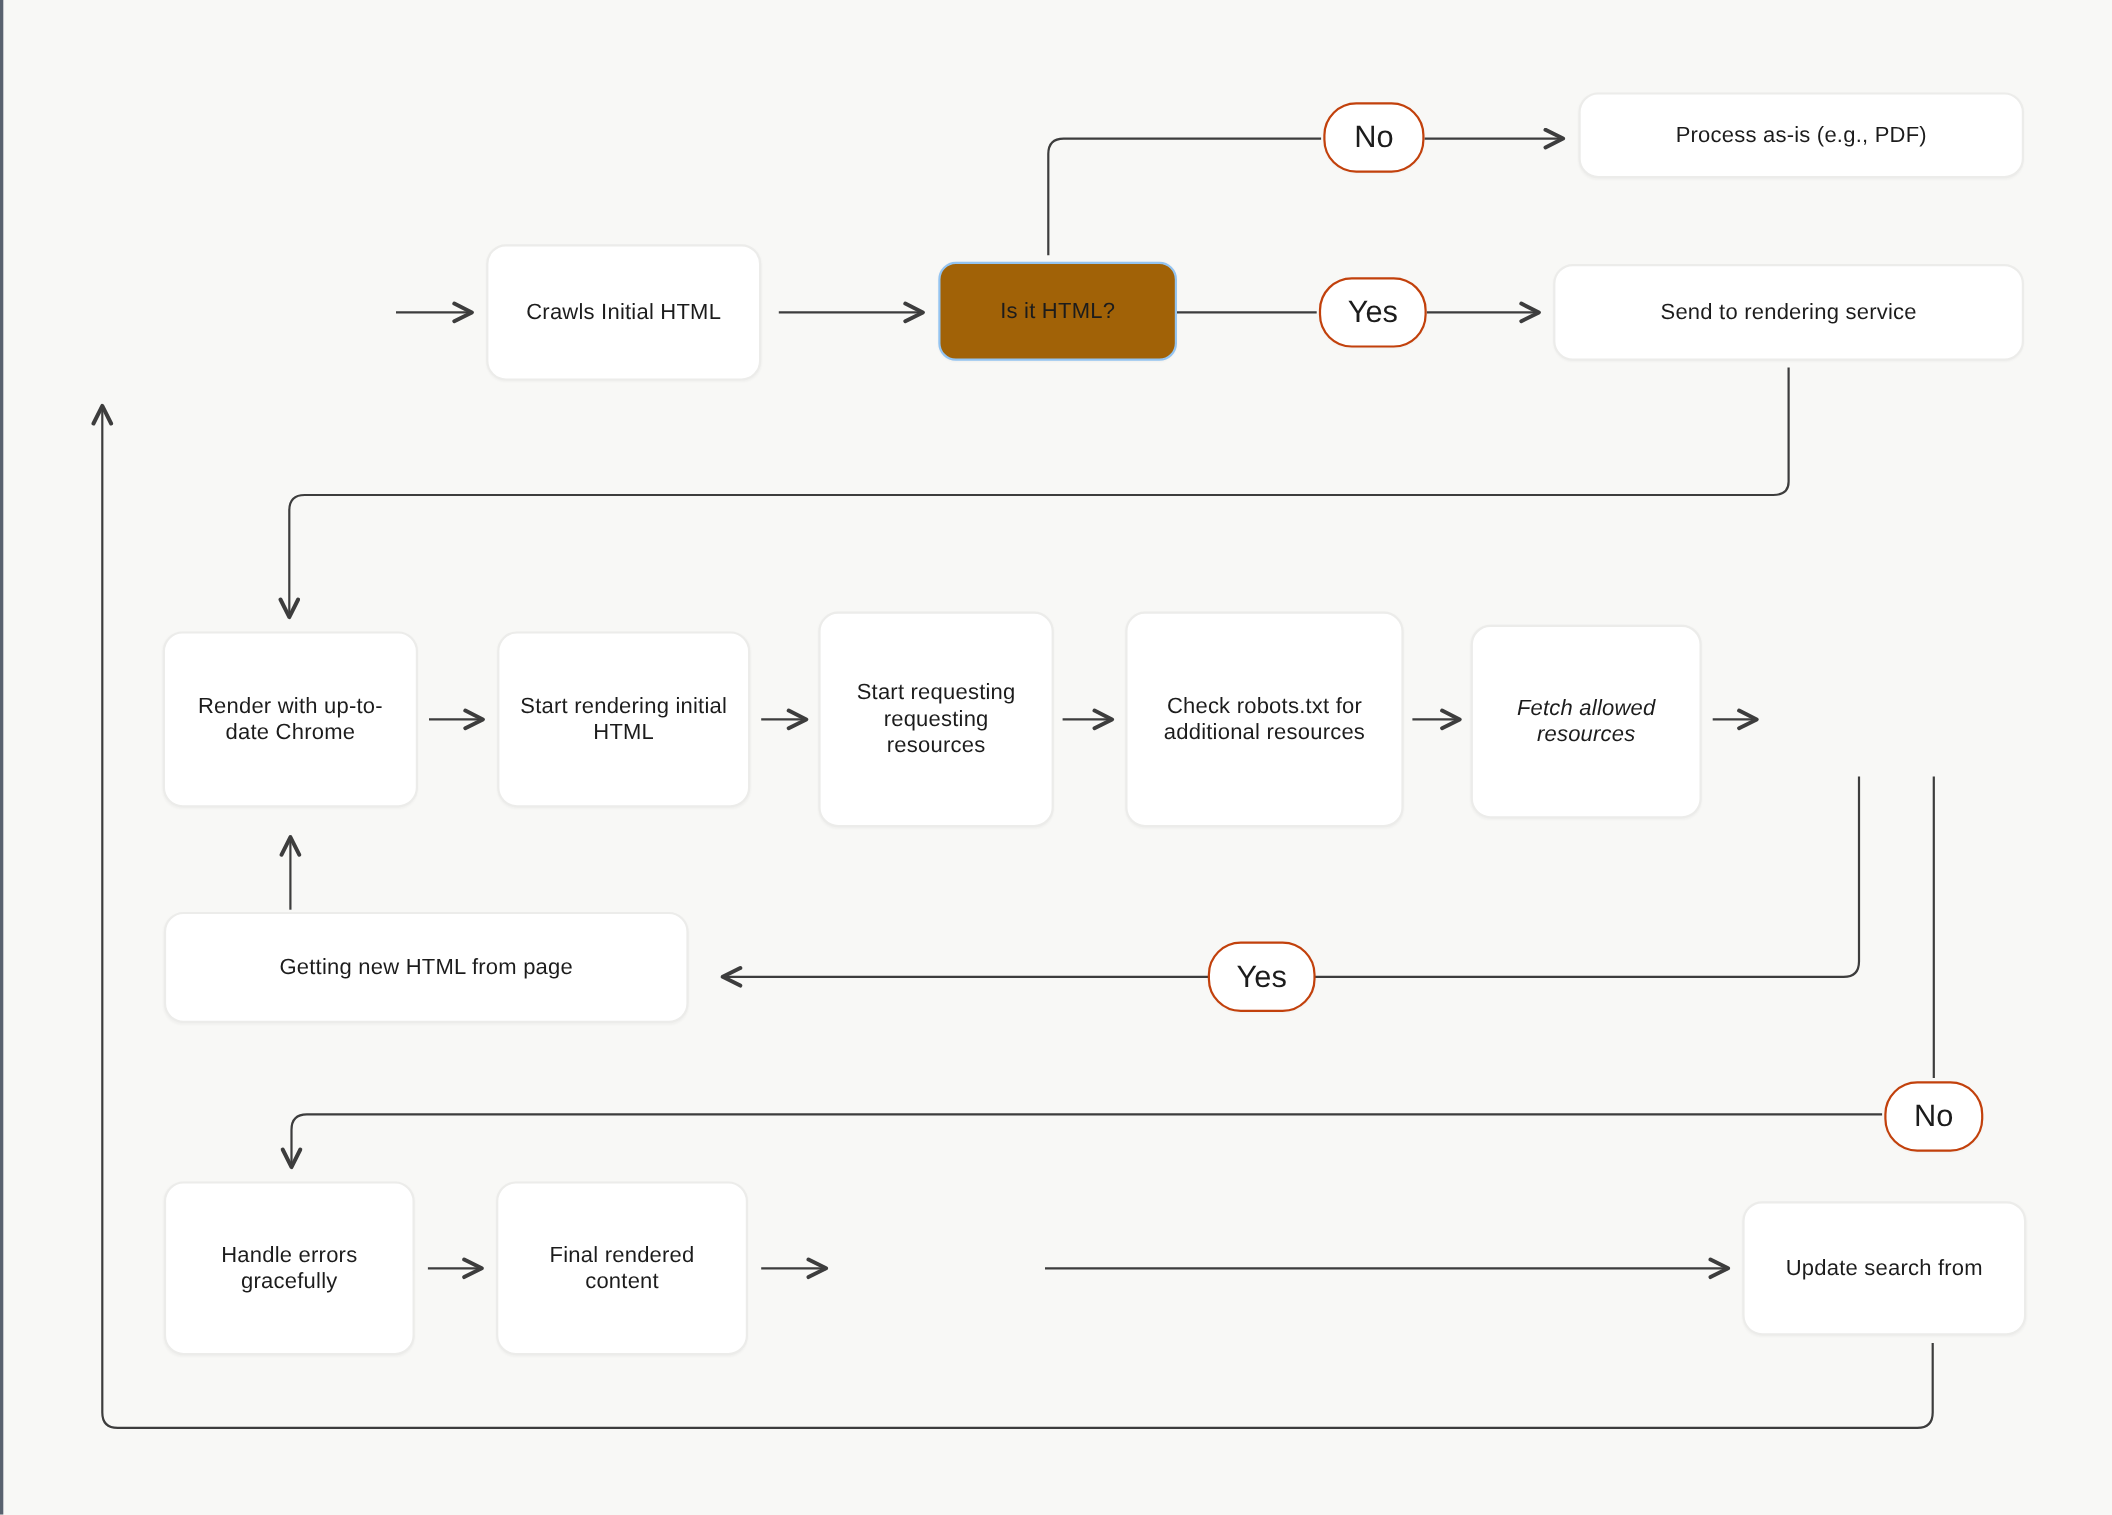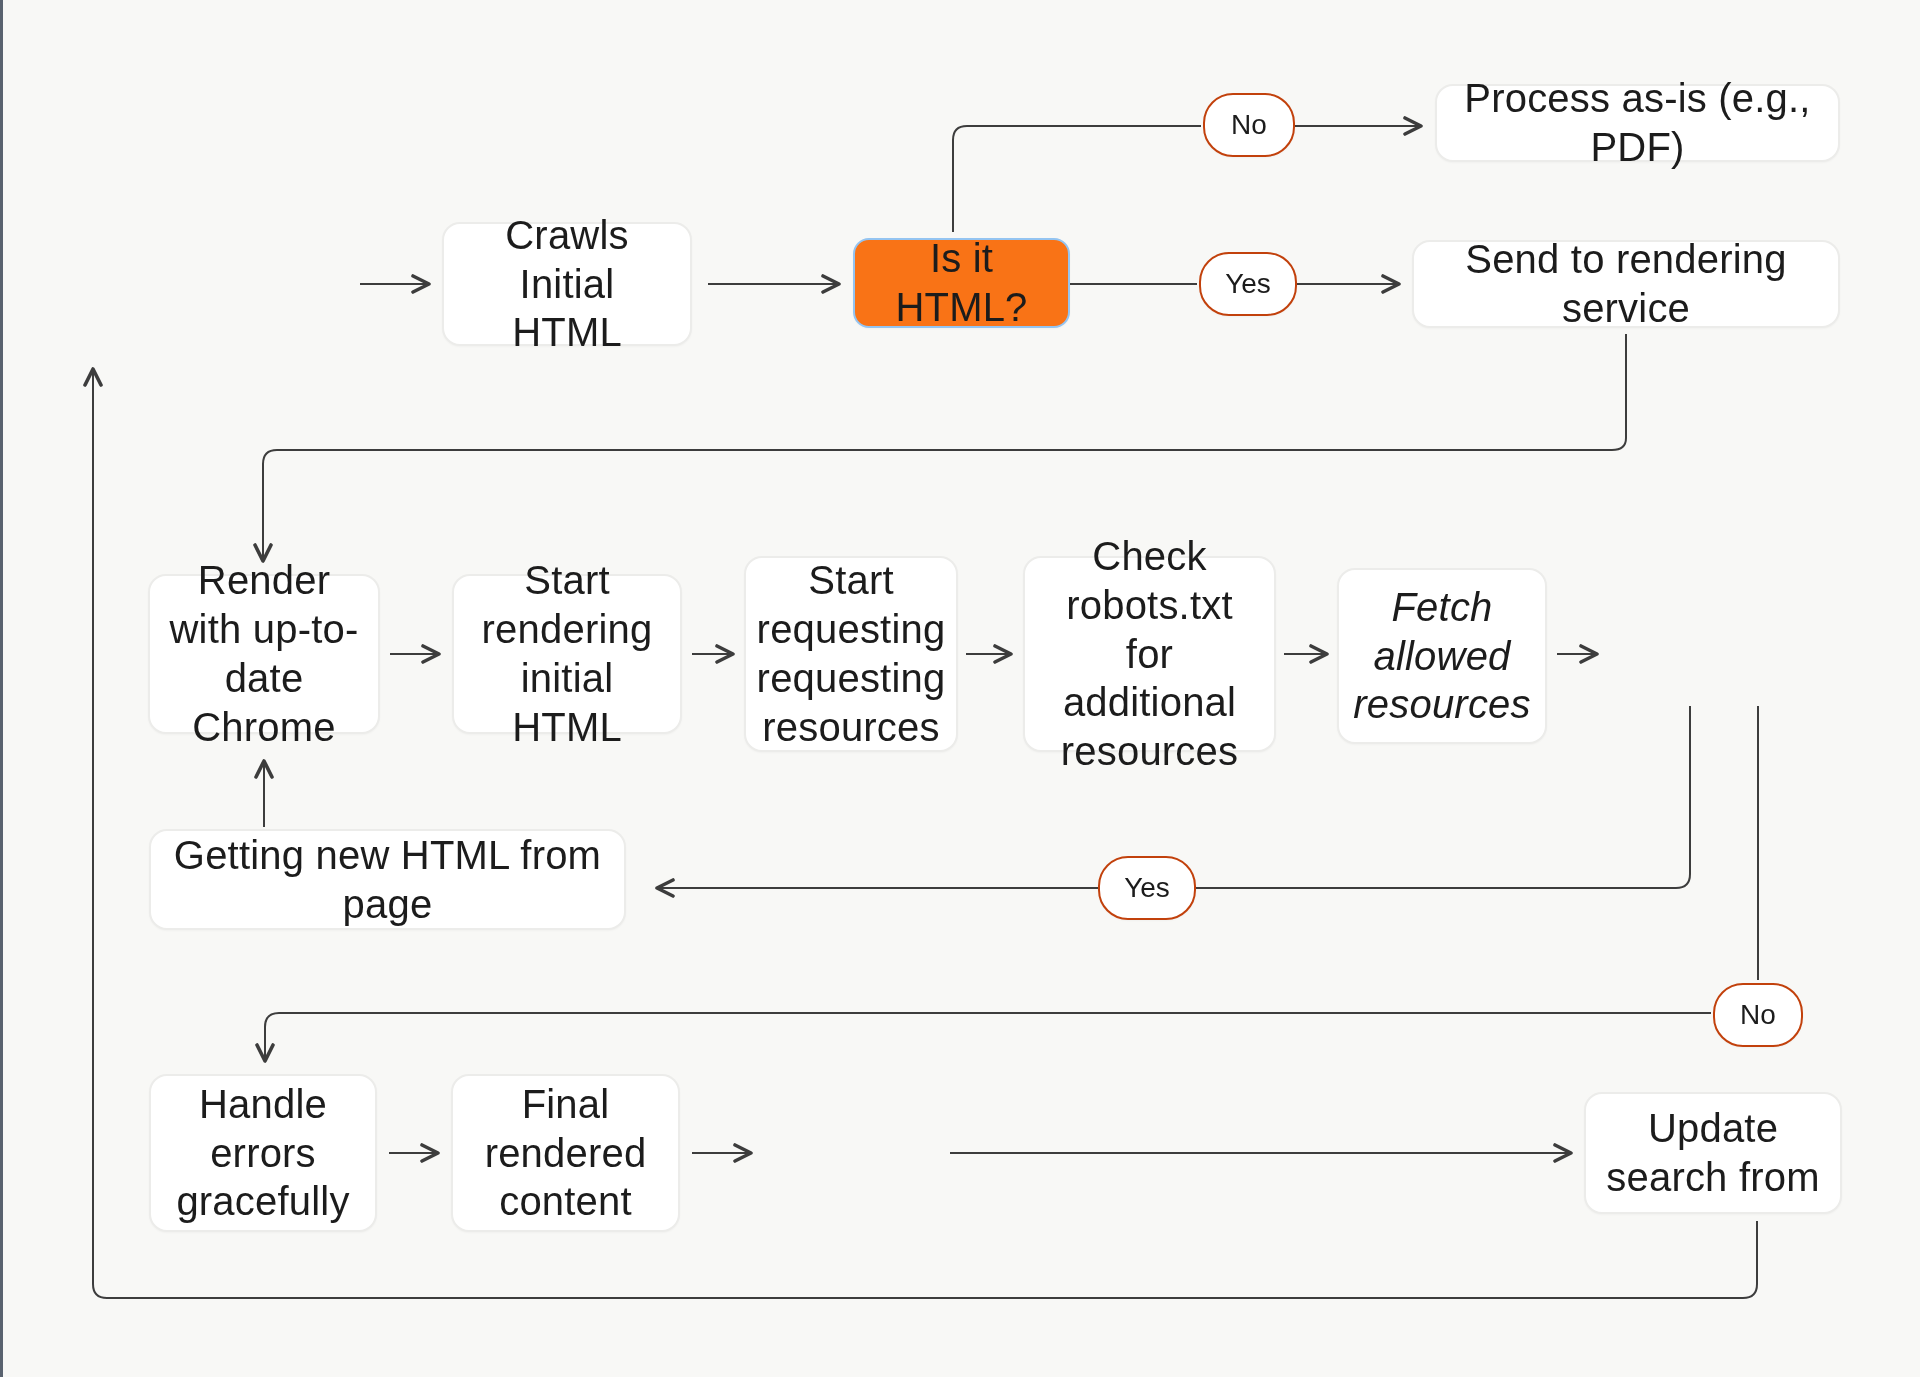--- a/index.html
+++ b/index.html
@@ -20,27 +20,27 @@
   }
   svg.edges{position:absolute;left:0;top:0;z-index:1;}
   .node{
     position:absolute;z-index:2;
     background:#ffffff;
     border:2px solid #ececea;
     border-radius:18px;
     box-shadow:0 1px 2px rgba(0,0,0,0.03);
     display:flex;align-items:center;justify-content:center;
     text-align:center;
-    font-size:40px;line-height:1.22;color:#1c1c1c;
+    font-size:20px;line-height:1.22;color:#1c1c1c;
     letter-spacing:0.2px;
     box-sizing:border-box;
     padding:8px 18px;
   }
   .node.decision{
-    background:#f97316;
+    background:#a16207;
     border:2.5px solid #94c4f1;
     border-radius:16px;
   }
   .pill{
     position:absolute;z-index:3;
     background:#ffffff;
     border:2px solid #c2410c;
     border-radius:30px;
     display:flex;align-items:center;justify-content:center;
     font-size:28px;color:#1c1c1c;

